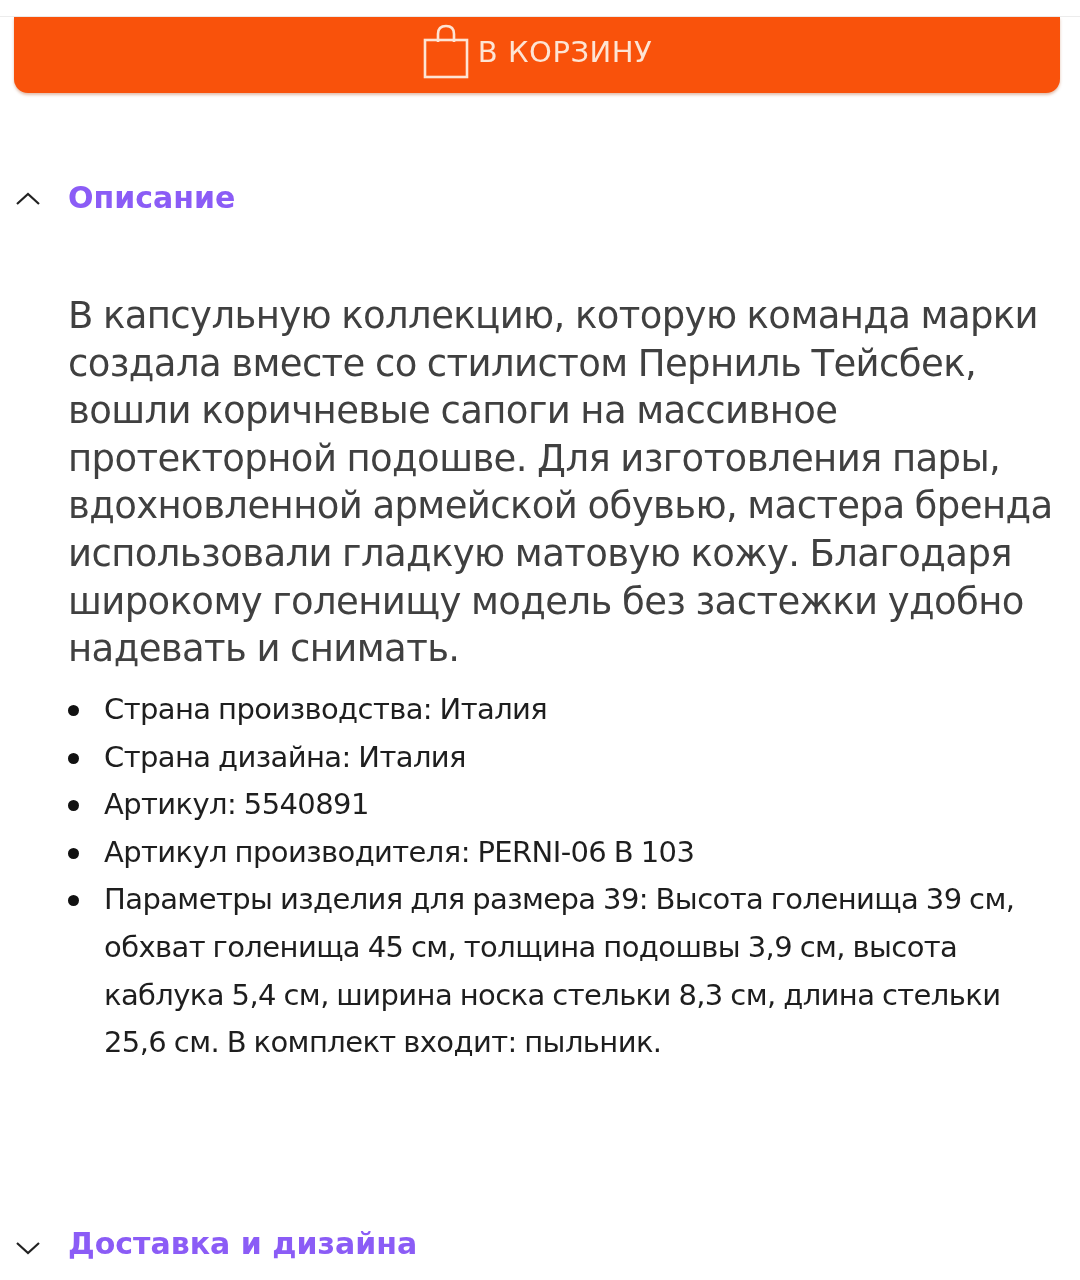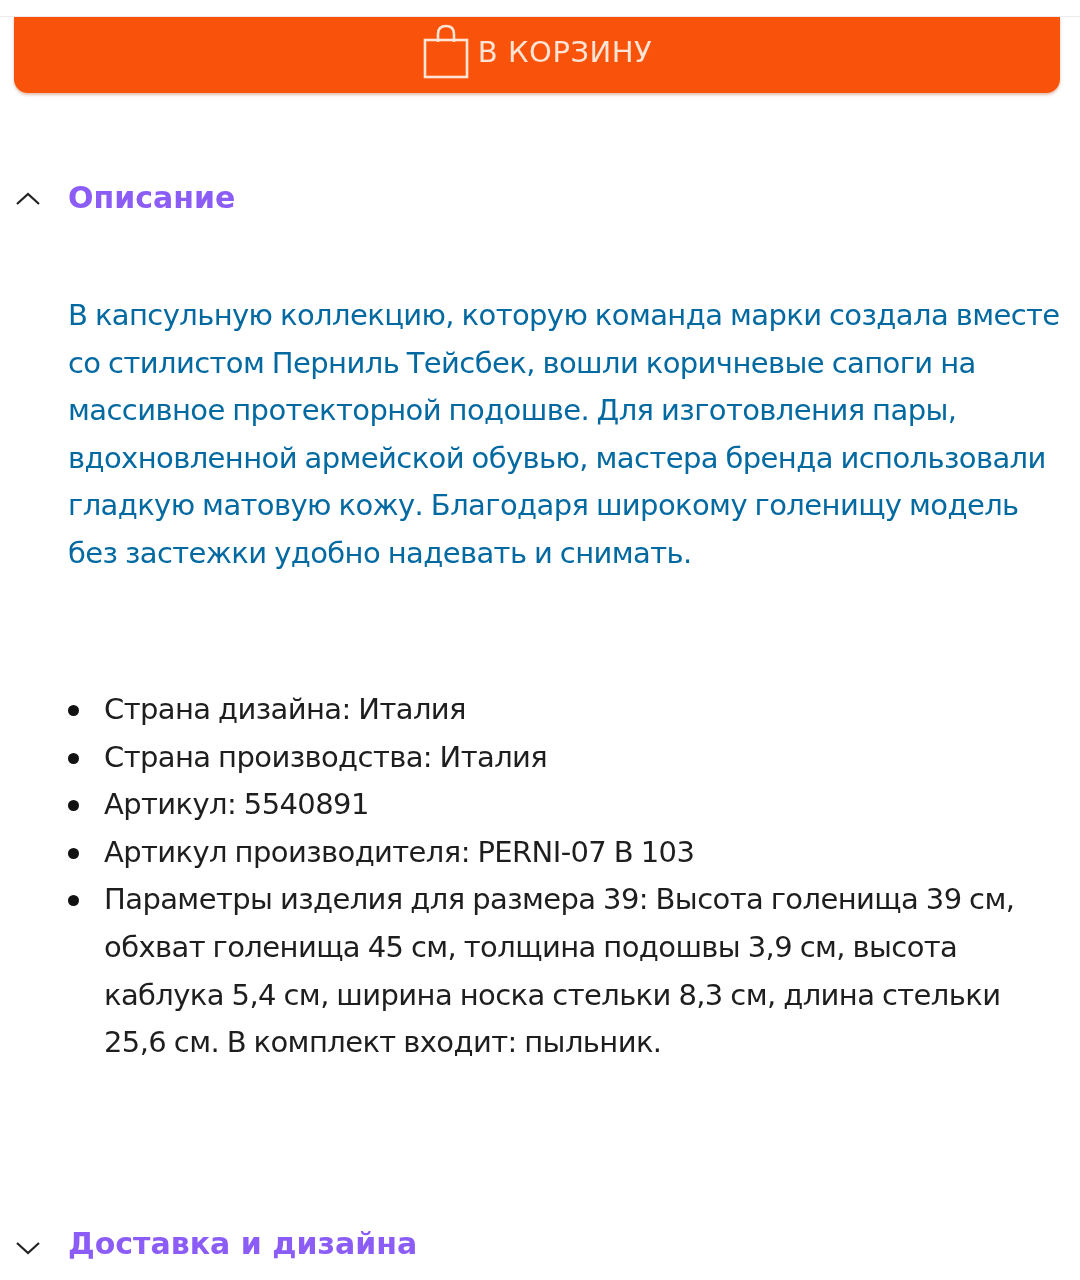--- a/index.html
+++ b/index.html
@@ -30,21 +30,21 @@
     .section-header {
       position: absolute; left: 0; display: flex; align-items: center;
     }
     .chevron { width: 28px; height: 20px; position: absolute; left: 14px; }
     .section-title {
       position: absolute; left: 68px; white-space: nowrap;
       font-size: 30px; font-weight: bold; color: #8b5cf6;
     }
     .desc {
       position: absolute; left: 68px; top: 292px; width: 1000px;
-      font-size: 29px; line-height: 47.6px; color: #0369a1;
+      font-size: 37px; line-height: 47.6px; color: #404040;
       letter-spacing: -0.6px; word-spacing: -1px;
     }
     .desc p { margin: 0; }
     .specs {
       position: absolute; left: 68px; top: 686px; width: 1000px;
       margin: 0; padding: 0; list-style: none;
       font-size: 29px; line-height: 47.6px; color: #1e1e1e;
       letter-spacing: -0.6px; word-spacing: -1px;
     }
     .specs li { position: relative; padding-left: 36px; }
@@ -73,24 +73,24 @@
     <polyline points="3,15 14,5 25,15" fill="none" stroke="#222" stroke-width="2.2"></polyline>
   </svg>
   <span class="section-title" style="top:0;">Описание</span>
 </div>
 
 <div class="desc">
   <p>В капсульную коллекцию, которую команда марки создала вместе со стилистом Перниль Тейсбек, вошли коричневые сапоги на массивное протекторной подошве. Для изготовления пары, вдохновленной армейской обувью, мастера бренда использовали гладкую матовую кожу. Благодаря широкому голенищу модель без застежки удобно надевать и снимать.</p>
 </div>
 
 <ul class="specs">
+  <li><span class="bullet"></span><span>Страна производства: Италия</span></li>
   <li><span class="bullet"></span><span>Страна дизайна: Италия</span></li>
-  <li><span class="bullet"></span><span>Страна производства: Италия</span></li>
   <li><span class="bullet"></span><span>Артикул: 5540891</span></li>
-  <li><span class="bullet"></span><span>Артикул производителя: PERNI-07 B 103</span></li>
+  <li><span class="bullet"></span><span>Артикул производителя: PERNI-06 B 103</span></li>
   <li><span class="bullet"></span><span>Параметры изделия для размера 39: Высота голенища 39 см, обхват голенища 45 см, толщина подошвы 3,9 см, высота каблука 5,4 см, ширина носка стельки 8,3 см, длина стельки 25,6 см. В комплект входит: пыльник.</span></li>
 </ul>
 
 <div class="section-header" style="top:1232px;">
   <svg class="chevron" style="top:6px;" viewBox="0 0 28 20">
     <polyline points="3,5 14,15 25,5" fill="none" stroke="#222" stroke-width="2.2"></polyline>
   </svg>
   <span class="section-title" style="top:-6px;">Доставка и дизайна</span>
 </div>
 

